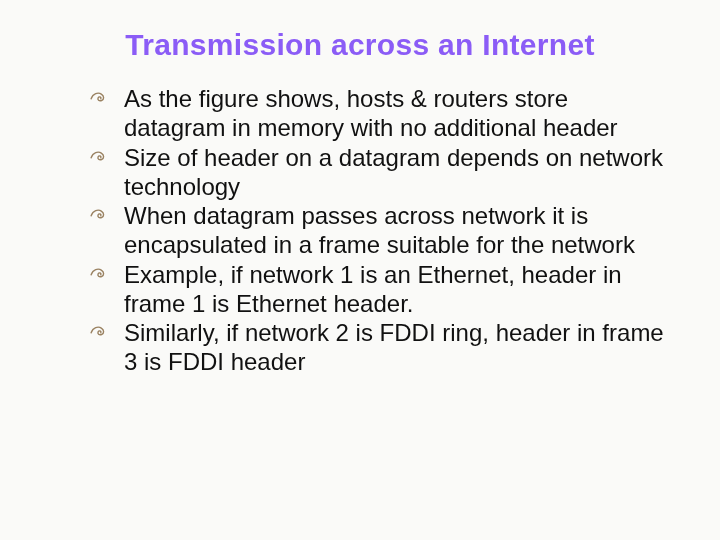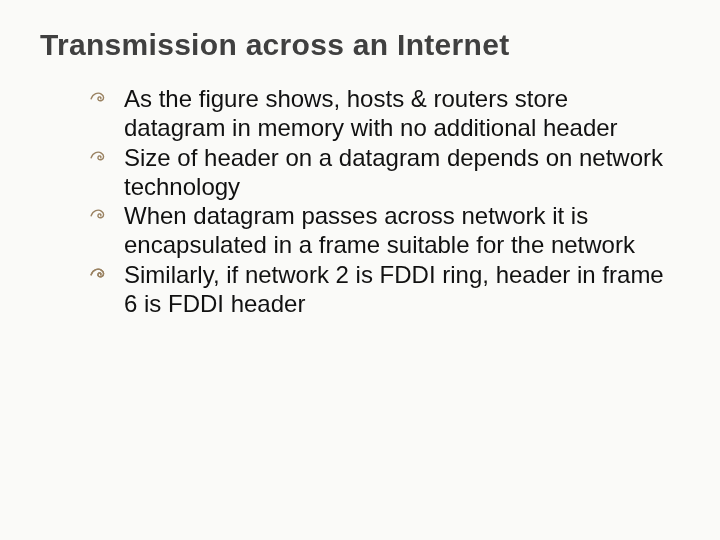--- a/index.html
+++ b/index.html
@@ -13,22 +13,22 @@
     }
     .slide {
       width: 720px;
       height: 540px;
       padding: 28px 40px 20px 40px;
       position: relative;
     }
     .title {
       font-size: 30px;
       font-weight: bold;
-      color: #404040;
-      text-align: left;
+      color: #8b5cf6;
+      text-align: center;
       margin-bottom: 22px;
       letter-spacing: 0.3px;
     }
     .content {
       padding-left: 50px;
       padding-right: 10px;
     }
     .bullet-item {
       position: relative;
       margin-bottom: 0;
@@ -80,23 +80,24 @@
           </svg>
       </span>
       <span>When datagram passes across network it is encapsulated in a frame suitable for the network</span>
     </div>
     <div class="bullet-item">
       <span class="bullet-icon">
         <svg viewBox="0 0 20 16">
             <path d="M1 10 C 3 4, 9 2, 13 5 C 16 7, 16 11, 13 12 C 10 13, 8 11, 9 9 C 10 7, 13 8, 12 10" stroke="#9a8262" stroke-width="1.6" fill="none" stroke-linecap="round"></path>
           </svg>
       </span>
+      <span>Example, if network 1 is an Ethernet, header in frame 1 is Ethernet header.</span>
     </div>
     <div class="bullet-item">
       <span class="bullet-icon">
         <svg viewBox="0 0 20 16">
             <path d="M1 10 C 3 4, 9 2, 13 5 C 16 7, 16 11, 13 12 C 10 13, 8 11, 9 9 C 10 7, 13 8, 12 10" stroke="#9a8262" stroke-width="1.6" fill="none" stroke-linecap="round"></path>
           </svg>
       </span>
-      <span>Similarly, if network 2 is FDDI ring, header in frame 6 is FDDI header</span>
+      <span>Similarly, if network 2 is FDDI ring, header in frame 3 is FDDI header</span>
     </div>
   </div>
 </div>
 
 </body></html>

